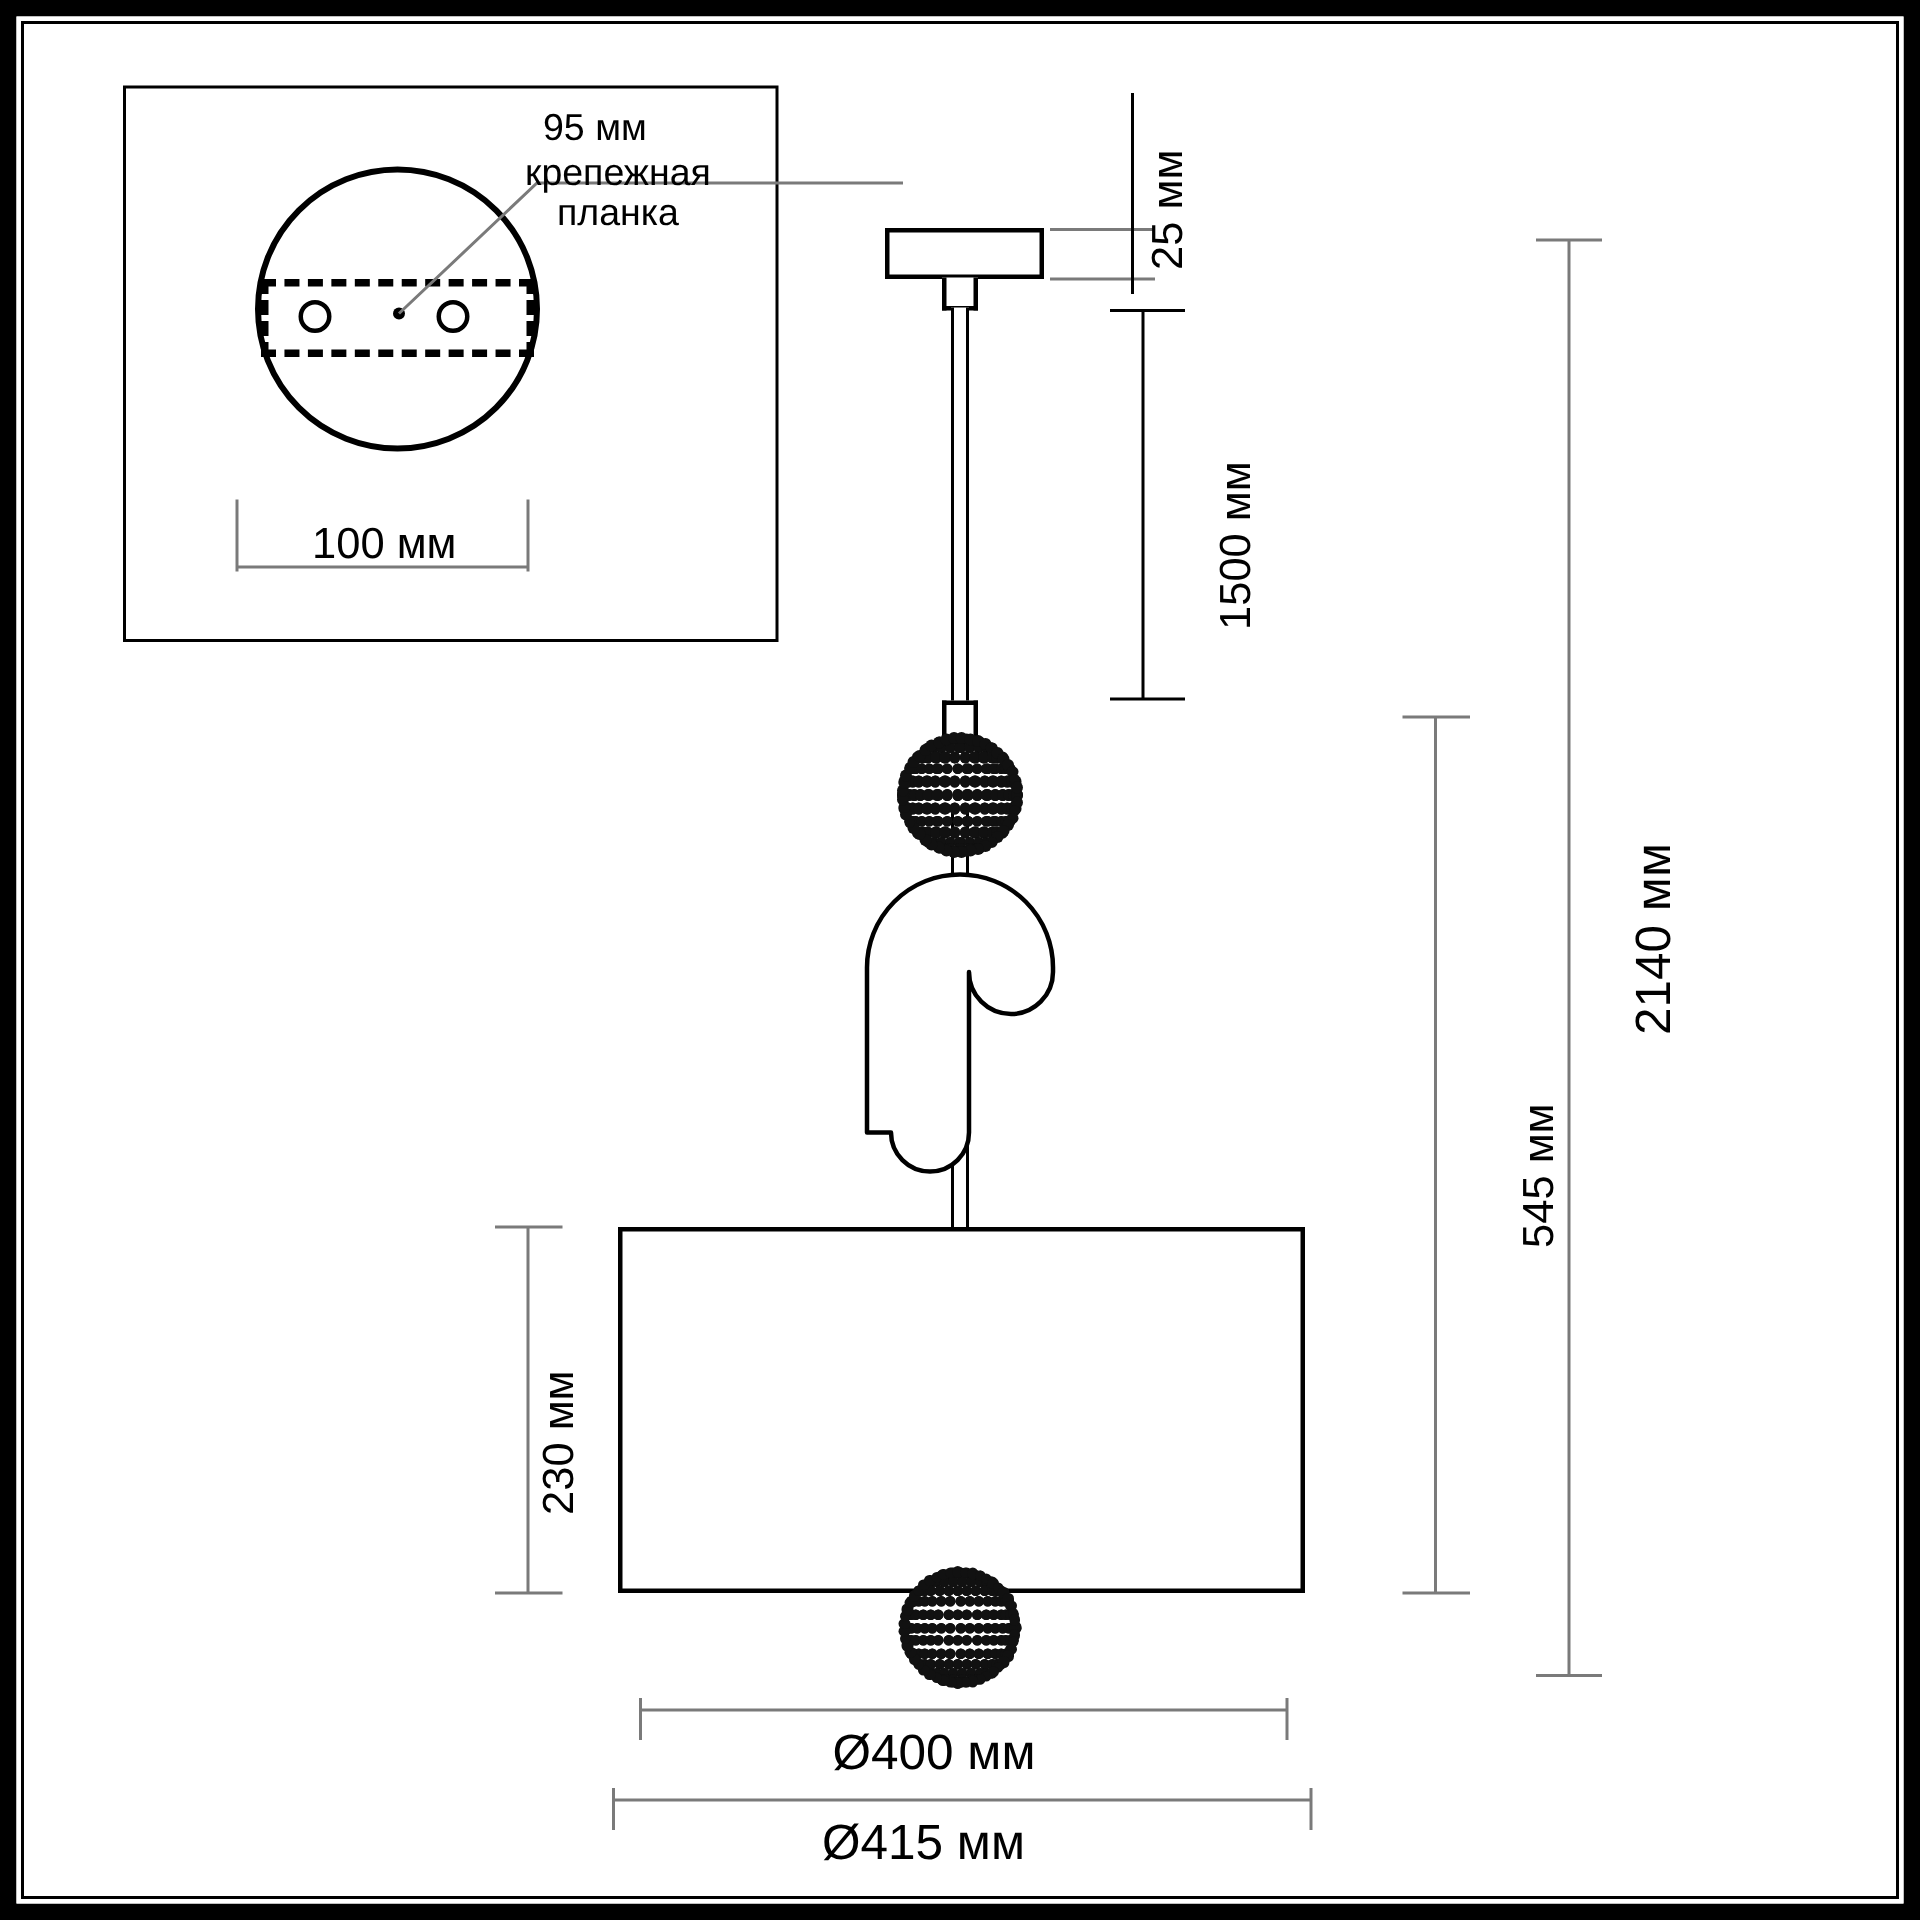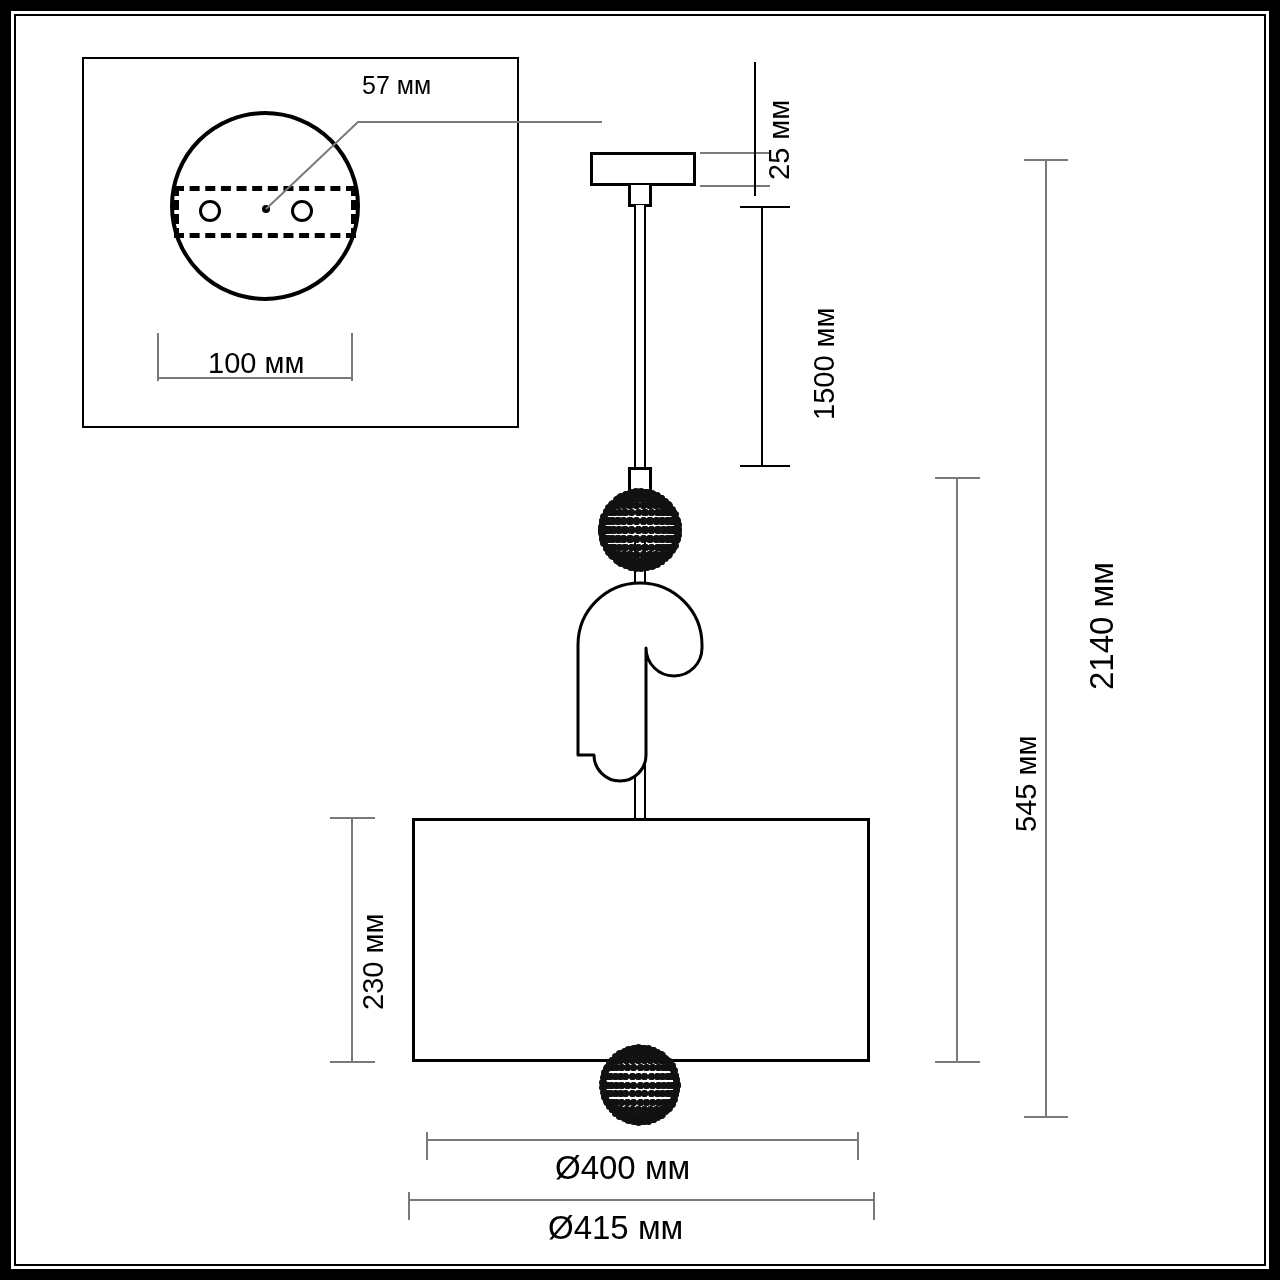--- a/index.html
+++ b/index.html
@@ -818,21 +818,22 @@
                L578 645
                A62 62 0 0 1 702 645
                L702 648
                A28 28 0 0 1 646 648
                L646 755
                A26 26 0 0 1 594 755
                Z" transform="translate(0,0)"></path>
     </g>
   </svg>
 
-  <div class="lbl lbl-95">57 мм</div>
+  <div class="lbl lbl-95">95 мм</div>
+  <div class="lbl lbl-bracket"><span>крепежная</span><br><span>планка</span></div>
   <div class="lbl lbl-100">100 мм</div>
   <div class="lbl lbl-d400">Ø400 мм</div>
   <div class="lbl lbl-d415">Ø415 мм</div>
 
   <div class="lbl-rot lbl-25">25 мм</div>
   <div class="lbl-rot lbl-1500">1500 мм</div>
   <div class="lbl-rot lbl-545">545 мм</div>
   <div class="lbl-rot lbl-2140">2140 мм</div>
   <div class="lbl-rot lbl-230">230 мм</div>
 

